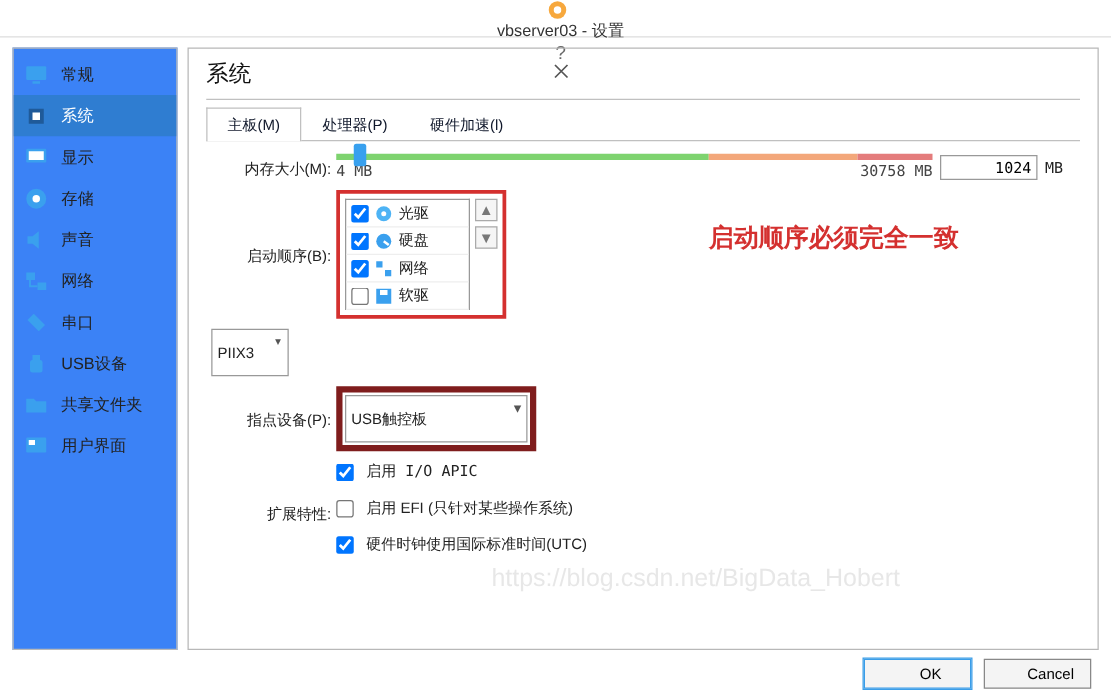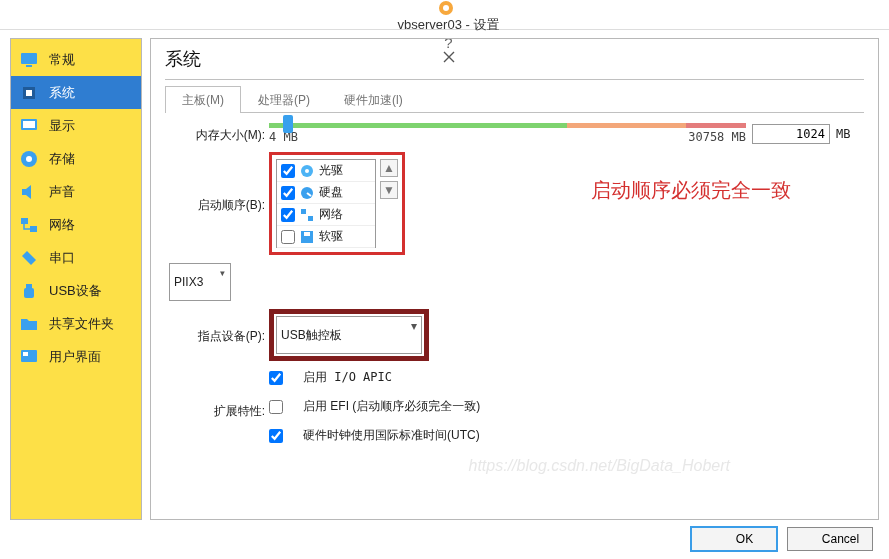--- a/index.html
+++ b/index.html
@@ -5,32 +5,32 @@
 * { box-sizing: border-box; margin: 0; padding: 0; font-family: "Microsoft YaHei", "SimSun", sans-serif; font-size: 12px; }
 body { background: #fff; width: 889px; height: 559px; overflow: hidden; }
 
 .titlebar { height: 30px; display: flex; align-items: center; padding: 0 0 0 8px; border-bottom: 1px solid #ddd; flex-direction: column; }
 .tb-icon { width: 16px; height: 16px; margin-right: 6px; }
 .tb-title { flex: 1; color: #333; font-size: 13px; }
 .tb-btn { width: 46px; height: 30px; display: flex; align-items: center; justify-content: center; color: #666; }
 
 .dialog-body { display: flex; height: 490px; padding: 8px 10px 0 10px; gap: 8px; }
 
-.sidebar { width: 132px; border: 1px solid #b8b8b8; background: #fde047; padding: 4px 0; }
+.sidebar { width: 132px; border: 1px solid #b8b8b8; background: #3b82f6; padding: 4px 0; }
 .sb-item { height: 33px; display: flex; align-items: center; padding: 0 8px; gap: 10px; color: #222; }
 .sb-item.active { background: #2f7dd1; color: #fff; }
 .sb-icon { width: 20px; height: 20px; flex-shrink: 0; display: flex; align-items: center; justify-content: center; }
 .sb-label { font-size: 13px; }
 
 .main-panel { flex: 1; border: 1px solid #b8b8b8; padding: 6px 14px 10px 14px; position: relative; }
 .page-title { font-size: 18px; color: #111; padding: 2px 0 8px 0; }
 .title-hr { border: none; border-top: 1px solid #c0c0c0; margin-bottom: 6px; }
 
 .tabs { display: flex; border-bottom: 1px solid #c0c0c0; }
-.tab { padding: 5px 16px 4px 16px; border: 1px solid transparent; border-bottom: none; margin-bottom: -1px; color: #737373; }
+.tab { padding: 5px 16px 4px 16px; border: 1px solid transparent; border-bottom: none; margin-bottom: -1px; color: #0f172a; }
 .tab.active { border-color: #c0c0c0; background: #fff; }
 
 .form { padding: 10px 4px; color: #222; }
 .row { display: flex; align-items: center; margin-bottom: 8px; }
 .row-label { width: 100px; text-align: right; padding-right: 4px; padding-top: 3px; }
 .row-content { flex: 1; display: flex; align-items: center; gap: 6px; }
 
 .slider-wrap { flex: 1; position: relative; }
 .slider-track { height: 5px; display: flex; position: relative; }
 .seg { height: 5px; }
@@ -43,35 +43,35 @@
 .mem-unit { width: 24px; font-family: monospace; }
 
 .boot-box { border: 3px solid #d4302f; padding: 4px; display: flex; gap: 4px; background: #fff; }
 .boot-list { border: 1px solid #999; width: 100px; }
 .boot-list.bottom-open { border-bottom: none; }
 .boot-item { display: flex; align-items: center; height: 22px; padding: 0 4px; gap: 4px; border-bottom: 1px solid #eee; }
 .boot-item input[type=checkbox] { width: 14px; height: 14px; }
 .bi-icon { width: 16px; height: 16px; }
 .arrow-col { display: flex; flex-direction: column; gap: 4px; }
 .arrow-btn { width: 18px; height: 18px; border: 1px solid #aaa; background: #f5f5f5; display:flex; align-items:center; justify-content:center; color:#777; }
-.boot-note { color: #d4302f; font-size: 20px; position: absolute; left: 440px; top: 138px; font-weight: 400; }
+.boot-note { color: #d4302f; font-size: 20px; position: absolute; left: 416px; top: 138px; font-weight: 700; }
 
 .combo { height: 38px; border: 1px solid #999; background: #fff; padding: 0 18px 0 4px; font-family: monospace; position: relative; display: flex; align-items: center; min-width: 62px; }
 .combo::after { content: '▾'; position: absolute; right: 4px; top: 2px; color: #555; }
 .combo.usb { min-width: 146px; font-family: "Microsoft YaHei"; }
 .red-box { border: 5px solid #7f1d1d; padding: 2px; display: inline-flex; }
 
-.checkline { display: flex; align-items: center; gap: 20px; margin-bottom: 6px; }
+.checkline { display: flex; align-items: center; gap: 10px; margin-bottom: 6px; }
 .checkline input { width: 14px; height: 14px; }
 .mono { font-family: monospace; }
 
 .footer { height: 38px; display: flex; justify-content: flex-end; align-items: center; gap: 10px; padding: 0 16px; }
 .btn { width: 86px; height: 24px; border: 1px solid #888; background: #f4f4f4; padding-left: 21px; }
 .btn.primary { border: 1px solid #3a9de8; outline: 1px solid #3a9de8; }
-.watermark { position: absolute; right: 148px; bottom: 44px; color: rgba(160,160,160,.25); font-size: 16px; font-style: italic; pointer-events: none; }
+.watermark { position: absolute; right: 158px; bottom: 44px; color: rgba(160,160,160,.25); font-size: 20px; pointer-events: none; }
 </style>
 </head>
 <body>
 
 <div class="titlebar">
   <span class="tb-icon">
     <svg viewBox="0 0 16 16">
         <circle cx="8" cy="8" r="7" fill="#f7a83d"></circle>
         <circle cx="8" cy="8" r="3" fill="#fff"></circle>
       </svg>
@@ -281,21 +281,21 @@
 
       <div class="row">
         <div class="row-label">扩展特性:</div>
         <div class="row-content" style="flex-direction:column; align-items:flex-start;">
           <div class="checkline">
               <input type="checkbox" checked="" style="">
               <span class="mono">启用 I/O APIC</span>
             </div>
           <div class="checkline">
               <input type="checkbox" style="">
-              <span>启用 EFI (启动顺序必须完全一致)</span>
+              <span>启用 EFI (只针对某些操作系统)</span>
             </div>
           <div class="checkline">
               <input type="checkbox" checked="" style="">
               <span>硬件时钟使用国际标准时间(UTC)</span>
             </div>
         </div>
       </div>
     </div>
 
     <div class="watermark">https://blog.csdn.net/BigData_Hobert</div>

